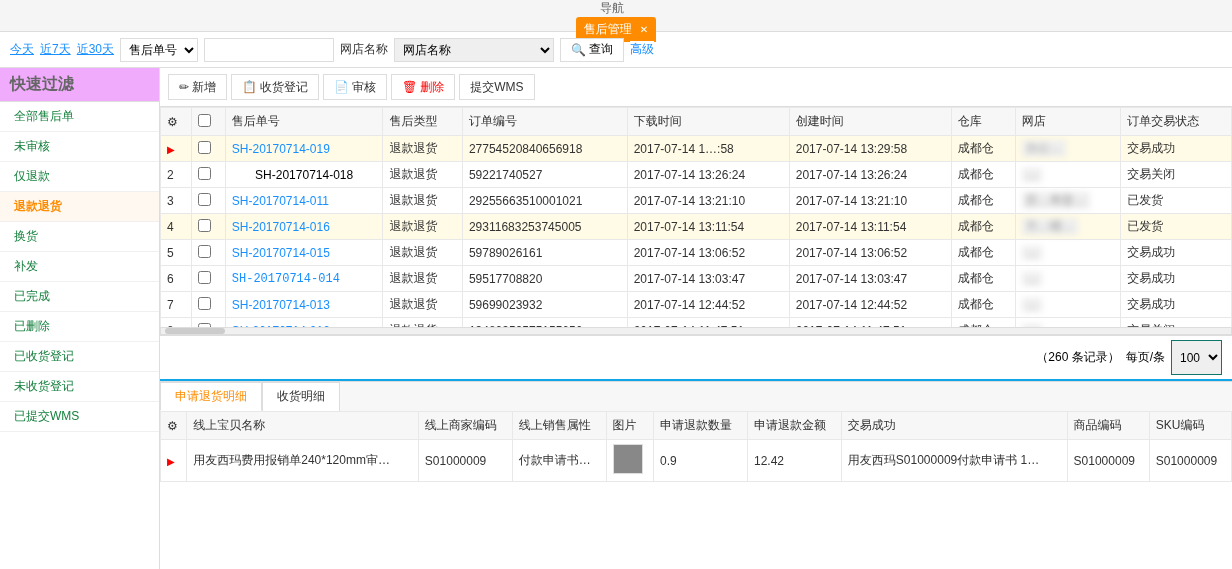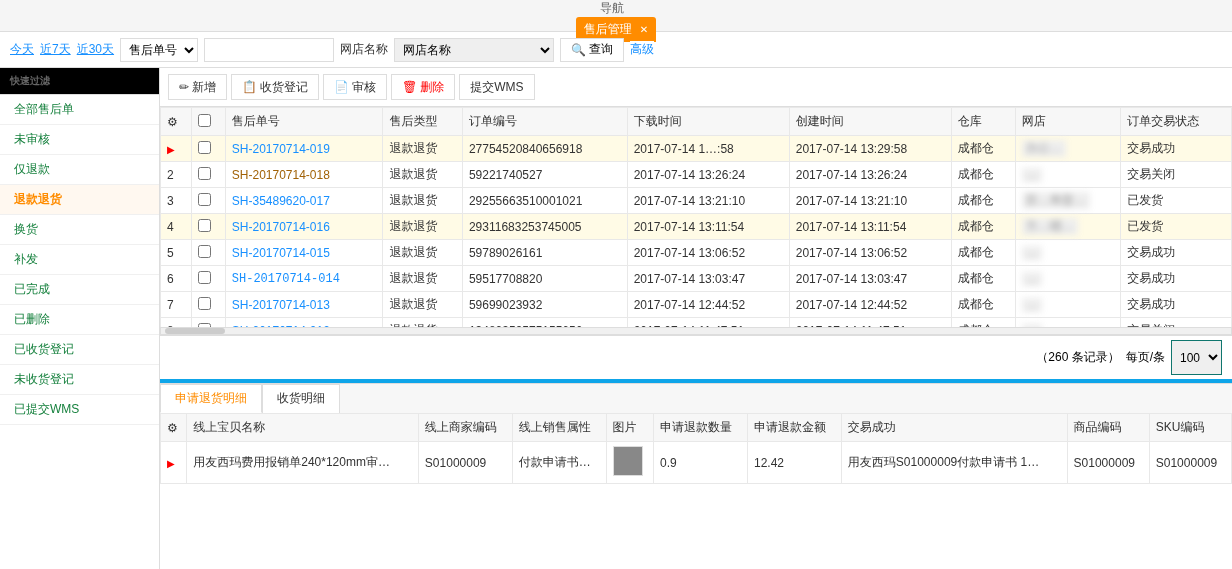--- a/index.html
+++ b/index.html
@@ -107,26 +107,26 @@
 
     
     .sidebar {
       width: 160px;
       background: #fff;
       border-right: 1px solid #ddd;
       padding: 0;
       flex-shrink: 0;
     }
     .sidebar-header {
-      background: #000000;
+      background: #f0abfc;
       padding: 6px 10px;
       border-bottom: 1px solid #ddd;
       color: #666;
       font-weight: bold;
-      font-size: 10px;
+      font-size: 16px;
     }
     .sidebar-item {
       padding: 6px 14px;
       cursor: pointer;
       color: #15803d;
       font-size: 12px;
       border-bottom: 1px solid #f0f0f0;
     }
     .sidebar-item.active {
       color: #ff8c00;
@@ -267,21 +267,21 @@
       width: 30px;
       height: 30px;
       background: #ccc;
       display: inline-block;
       border: 1px solid #ddd;
     }
 
     .bottom-section {
       display: flex;
       flex-direction: column;
-      border-top: 4px solid #0ea5e9;
+      border-top: 2px solid #0ea5e9;
       height: 120px;
       overflow: hidden;
     }
 
     .scrollbar-area {
       height: 8px;
       background: #f0f0f0;
       border: 1px solid #ddd;
       display: flex;
       align-items: center;
@@ -390,33 +390,33 @@
               <td>27754520840656918</td>
               <td>2017-07-14 1…:58</td>
               <td>2017-07-14 13:29:58</td>
               <td>成都仓</td>
               <td><span class="blurred">办公…</span></td>
               <td>交易成功</td>
             </tr>
             <tr>
               <td>2</td>
               <td><input type="checkbox" style=""></td>
-              <td style="color: #a16207; cursor: pointer;">SH-20170714-018</td>
+              <td style="color: #000000; cursor: pointer; text-align: center;">SH-20170714-018</td>
               <td>退款退货</td>
               <td>59221740527</td>
               <td>2017-07-14 13:26:24</td>
               <td>2017-07-14 13:26:24</td>
               <td>成都仓</td>
               <td><span class="blurred">…</span></td>
               <td>交易关闭</td>
             </tr>
             <tr>
               <td>3</td>
               <td><input type="checkbox" style=""></td>
-              <td style="color: rgb(24, 144, 255); cursor: pointer;">SH-35489620-017</td>
+              <td style="color: rgb(24, 144, 255); cursor: pointer;">SH-20170714-011</td>
               <td>退款退货</td>
               <td>29255663510001021</td>
               <td>2017-07-14 13:21:10</td>
               <td>2017-07-14 13:21:10</td>
               <td>成都仓</td>
               <td><span class="blurred">苏…寿普…</span></td>
               <td>已发货</td>
             </tr>
             <tr class="row-highlight">
               <td>4</td>

